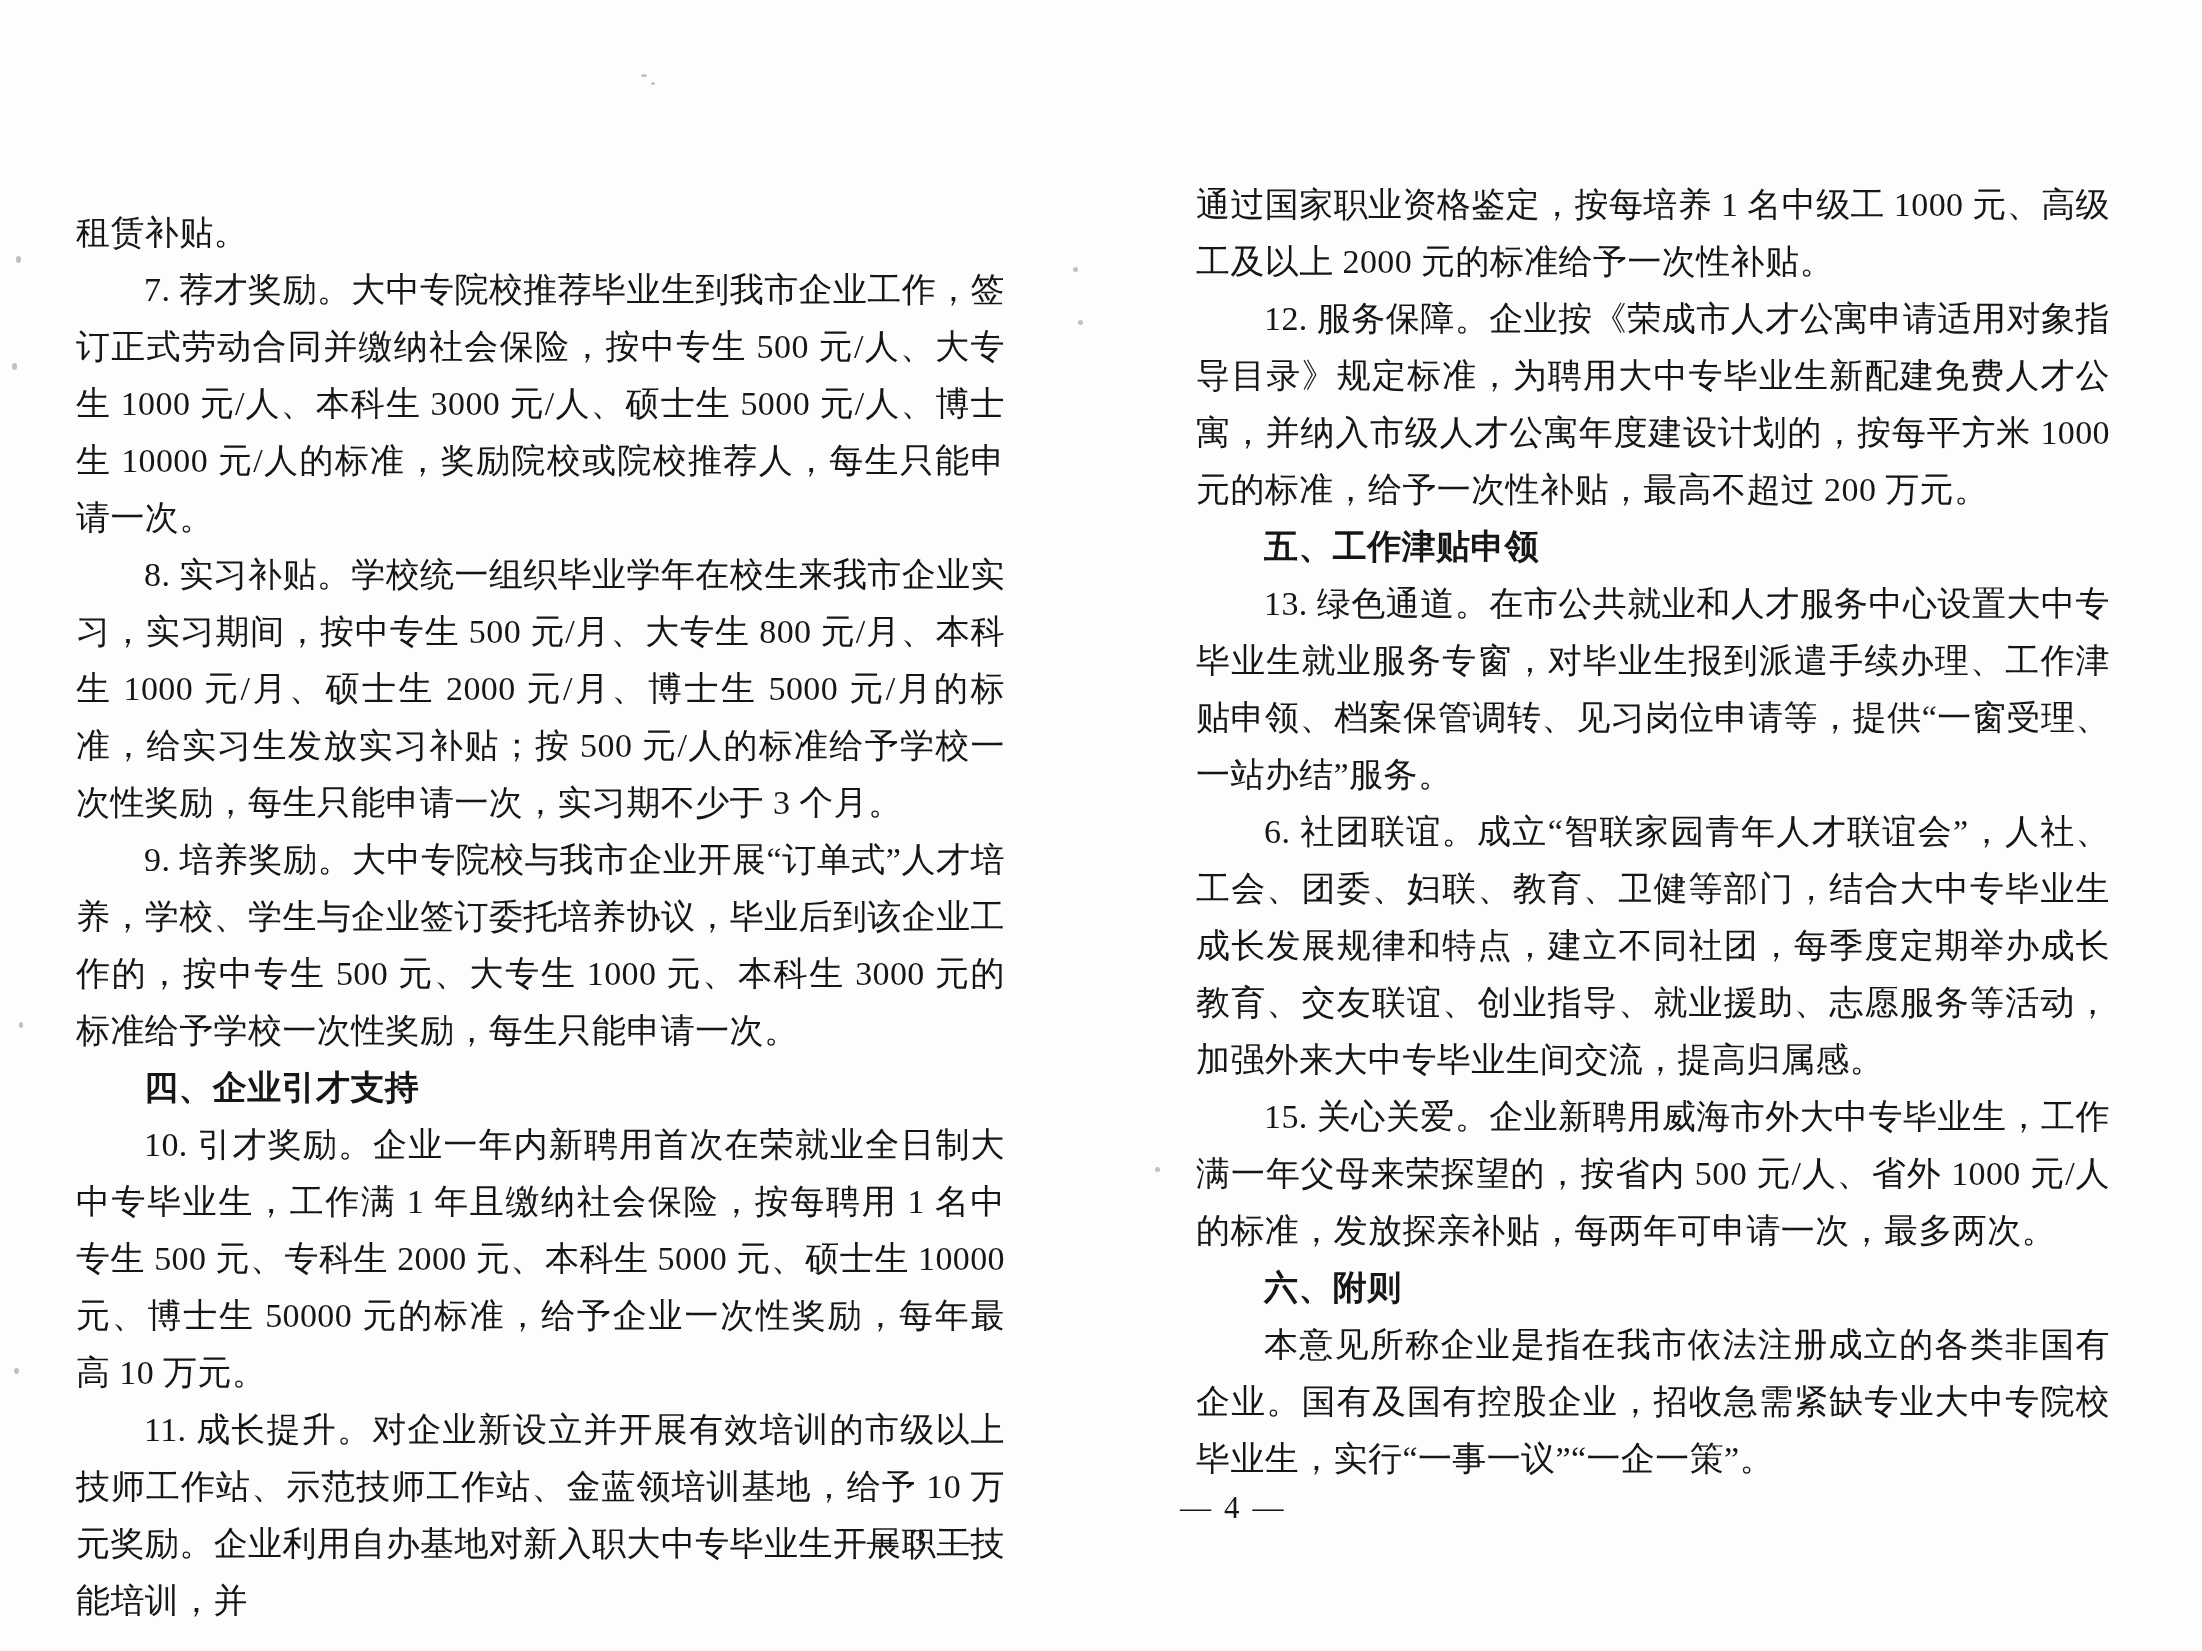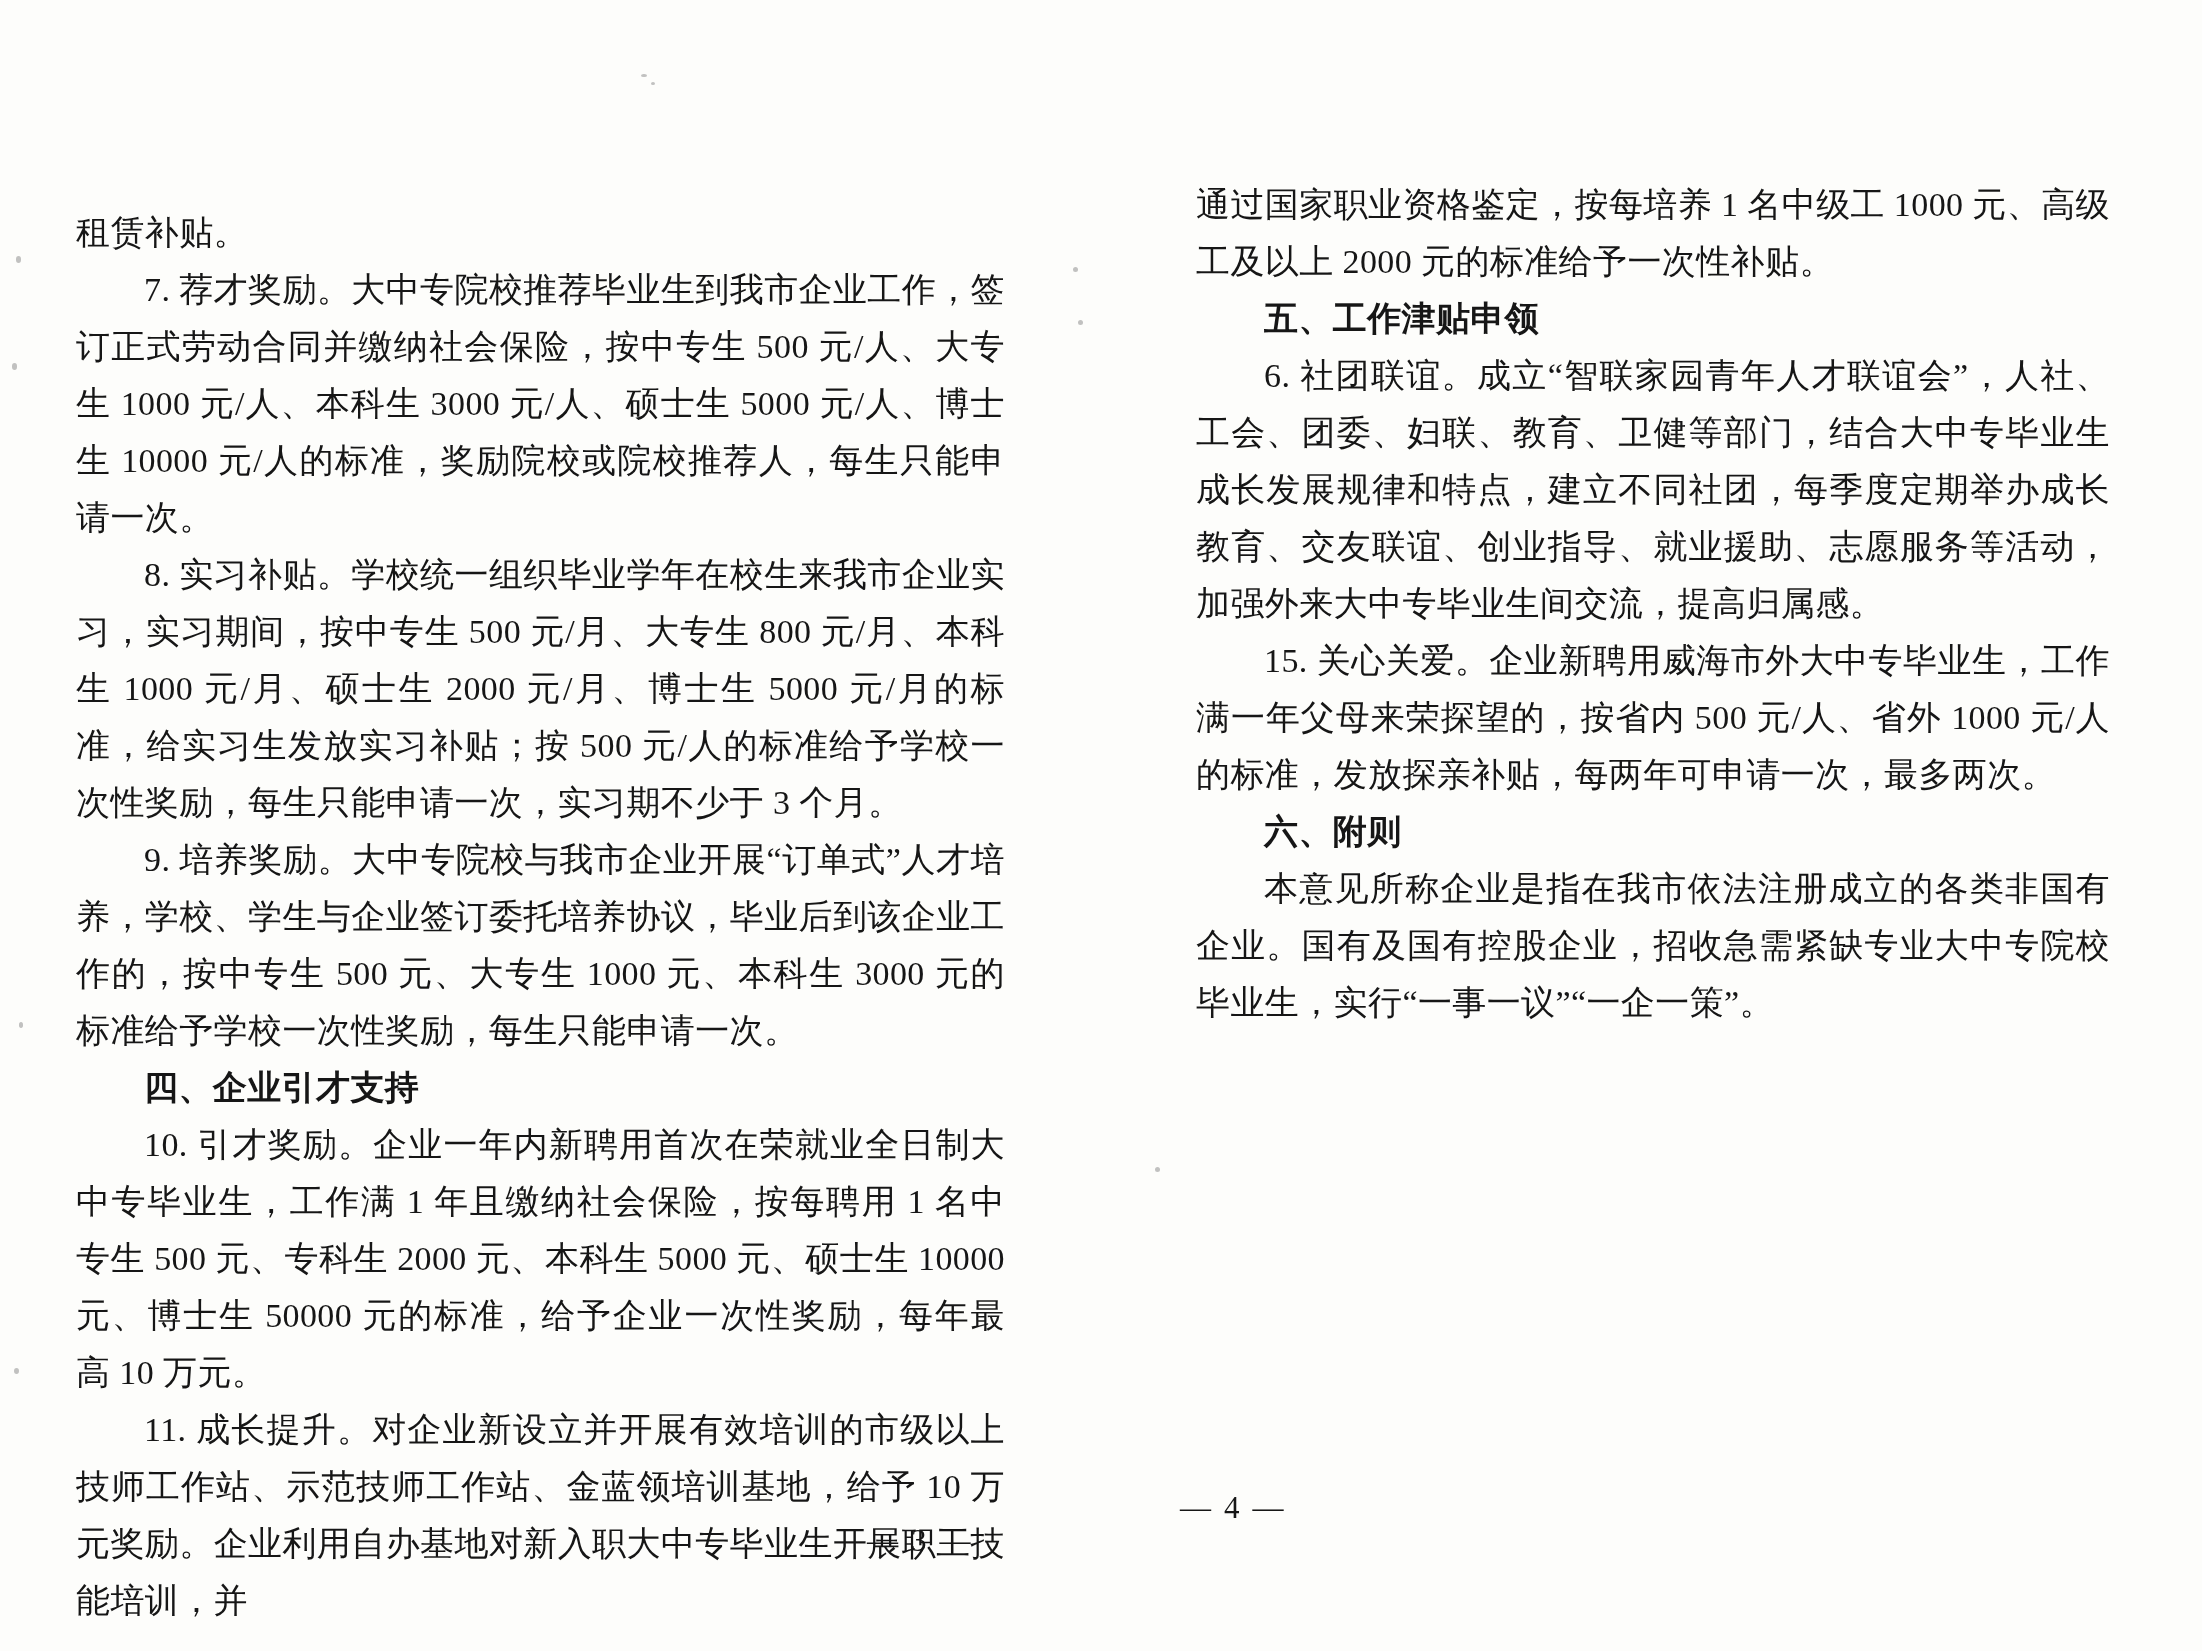--- a/index.html
+++ b/index.html
@@ -61,21 +61,23 @@
     <p>7. 荐才奖励。大中专院校推荐毕业生到我市企业工作，签订正式劳动合同并缴纳社会保险，按中专生 500 元/人、大专生 1000 元/人、本科生 3000 元/人、硕士生 5000 元/人、博士生 10000 元/人的标准，奖励院校或院校推荐人，每生只能申请一次。</p>
     <p>8. 实习补贴。学校统一组织毕业学年在校生来我市企业实习，实习期间，按中专生 500 元/月、大专生 800 元/月、本科生 1000 元/月、硕士生 2000 元/月、博士生 5000 元/月的标准，给实习生发放实习补贴；按 500 元/人的标准给予学校一次性奖励，每生只能申请一次，实习期不少于 3 个月。</p>
     <p>9. 培养奖励。大中专院校与我市企业开展“订单式”人才培养，学校、学生与企业签订委托培养协议，毕业后到该企业工作的，按中专生 500 元、大专生 1000 元、本科生 3000 元的标准给予学校一次性奖励，每生只能申请一次。</p>
     <p class="heading">四、企业引才支持</p>
     <p>10. 引才奖励。企业一年内新聘用首次在荣就业全日制大中专毕业生，工作满 1 年且缴纳社会保险，按每聘用 1 名中专生 500 元、专科生 2000 元、本科生 5000 元、硕士生 10000 元、博士生 50000 元的标准，给予企业一次性奖励，每年最高 10 万元。</p>
     <p>11. 成长提升。对企业新设立并开展有效培训的市级以上技师工作站、示范技师工作站、金蓝领培训基地，给予 10 万元奖励。企业利用自办基地对新入职大中专毕业生开展职工技能培训，并</p>
   </div>
 
   <div class="column col-right">
     <p class="no-indent">通过国家职业资格鉴定，按每培养 1 名中级工 1000 元、高级工及以上 2000 元的标准给予一次性补贴。</p>
+    <p>12. 服务保障。企业按《荣成市人才公寓申请适用对象指导目录》规定标准，为聘用大中专毕业生新配建免费人才公寓，并纳入市级人才公寓年度建设计划的，按每平方米 1000 元的标准，给予一次性补贴，最高不超过 200 万元。</p>
     <p class="heading">五、工作津贴申领</p>
+    <p>13. 绿色通道。在市公共就业和人才服务中心设置大中专毕业生就业服务专窗，对毕业生报到派遣手续办理、工作津贴申领、档案保管调转、见习岗位申请等，提供“一窗受理、一站办结”服务。</p>
     <p>6. 社团联谊。成立“智联家园青年人才联谊会”，人社、工会、团委、妇联、教育、卫健等部门，结合大中专毕业生成长发展规律和特点，建立不同社团，每季度定期举办成长教育、交友联谊、创业指导、就业援助、志愿服务等活动，加强外来大中专毕业生间交流，提高归属感。</p>
     <p>15. 关心关爱。企业新聘用威海市外大中专毕业生，工作满一年父母来荣探望的，按省内 500 元/人、省外 1000 元/人的标准，发放探亲补贴，每两年可申请一次，最多两次。</p>
     <p class="heading">六、附则</p>
     <p>本意见所称企业是指在我市依法注册成立的各类非国有企业。国有及国有控股企业，招收急需紧缺专业大中专院校毕业生，实行“一事一议”“一企一策”。</p>
   </div>
 
   <div class="page-number pn-left">— 3 —</div>
   <div class="page-number pn-right">— 4 —</div>
 
   <div class="speck" style="left:641px; top:74px;  width:6px; height:3.4px;"></div>

